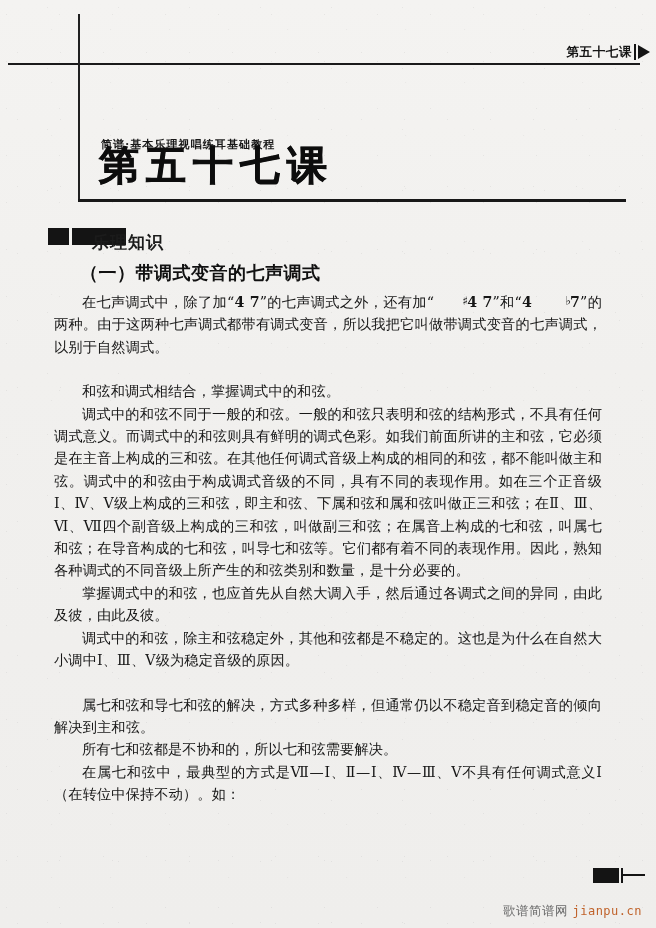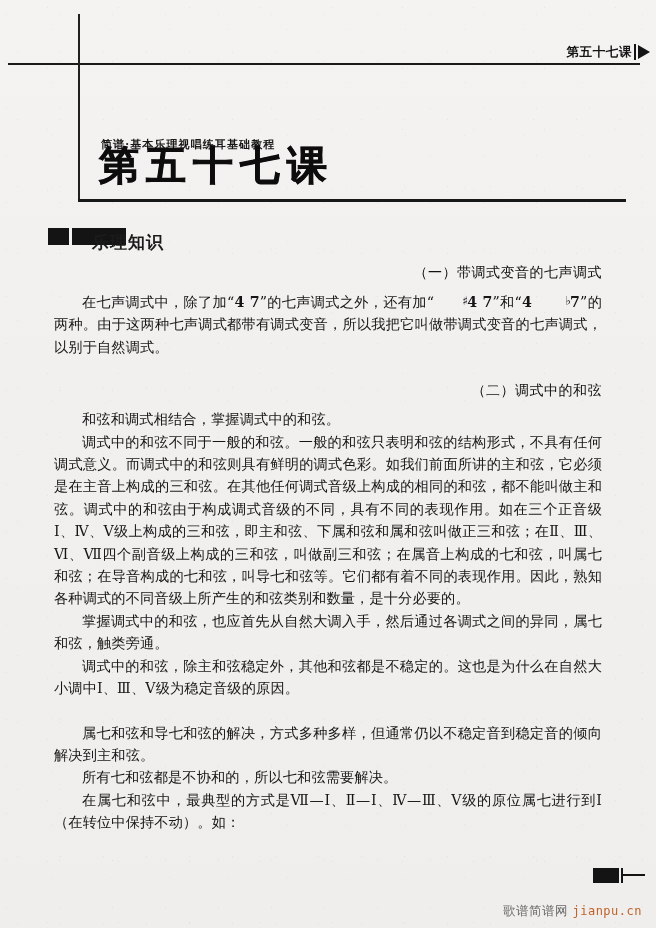--- a/index.html
+++ b/index.html
@@ -131,28 +131,27 @@
   
   .body {
     position: absolute;
     left: 54px;
     top: 262px;
     width: 548px;
     font-family: "DejaVu Serif", "Liberation Serif", serif;
     color: #141414;
   }
   .sub-head {
-    font-size: 14px;
-    font-weight: normal;
+    font-size: 18px;
+    font-weight: bold;
     letter-spacing: 0.5px;
     margin: 0 0 7px 0;
     padding-left: 26px;
     line-height: 21px;
     color: #111;
-    text-align: right;
   }
   .para {
     font-size: 14.2px;
     line-height: 22.4px;
     margin: 0;
     text-align: justify;
     text-justify: inter-ideograph;
     letter-spacing: 0.15px;
     color: #161616;
   }
@@ -246,31 +245,30 @@
     <span class="sec-head-text">乐理知识</span>
   </div>
 
   <div class="body">
 
     <div class="sub-head">（一）带调式变音的七声调式</div>
     <p class="para indent"><span>在七声调式中，除了加“</span><span class="num">4   7</span><span>”的七声调式之外，还有加“</span><span class="acc">♯</span><span class="num">4   7</span><span>”和“</span><span class="num">4 </span><span class="acc">♭</span><span class="num">7</span><span>”的两种。由于这两种七声调式都带有调式变音，所以我把它叫做带调式变音的七声调式，以别于自然调式。</span></p>
 
     <div class="gap-lg"></div>
 
-    <div class="sub-head">（二）调式中的和弦</div>
     <p class="para indent">和弦和调式相结合，掌握调式中的和弦。</p>
     <p class="para indent"><span>调式中的和弦不同于一般的和弦。一般的和弦只表明和弦的结构形式，不具有任何调式意义。而调式中的和弦则具有鲜明的调式色彩。如我们前面所讲的主和弦，它必须是在主音上构成的三和弦。在其他任何调式音级上构成的相同的和弦，都不能叫做主和弦。调式中的和弦由于构成调式音级的不同，具有不同的表现作用。如在三个正音级</span><span class="rn">Ⅰ、Ⅳ、Ⅴ</span><span>级上构成的三和弦，即主和弦、下属和弦和属和弦叫做正三和弦；在</span><span class="rn">Ⅱ、Ⅲ、Ⅵ、Ⅶ</span><span>四个副音级上构成的三和弦，叫做副三和弦；在属音上构成的七和弦，叫属七和弦；在导音构成的七和弦，叫导七和弦等。它们都有着不同的表现作用。因此，熟知各种调式的不同音级上所产生的和弦类别和数量，是十分必要的。</span></p>
-    <p class="para indent">掌握调式中的和弦，也应首先从自然大调入手，然后通过各调式之间的异同，属七和弦，触类旁通。</p>
+    <p class="para indent">掌握调式中的和弦，也应首先从自然大调入手，然后通过各调式之间的异同，由此及彼，由此及彼。</p>
     <p class="para indent"><span>调式中的和弦，除主和弦稳定外，其他和弦都是不稳定的。这也是为什么在自然大小调中</span><span class="rn">Ⅰ、Ⅲ、Ⅴ</span><span>级为稳定音级的原因。</span></p>
 
     <div class="gap-lg"></div>
 
     <p class="para indent">属七和弦和导七和弦的解决，方式多种多样，但通常仍以不稳定音到稳定音的倾向解决到主和弦。</p>
     <p class="para indent">所有七和弦都是不协和的，所以七和弦需要解决。</p>
-    <p class="para indent"><span>在属七和弦中，最典型的方式是</span><span class="rn">Ⅶ—Ⅰ、Ⅱ—Ⅰ、Ⅳ—Ⅲ、Ⅴ</span><span>级的原位属七进行到</span><span class="rn">Ⅰ</span><span>（在转位中保持不动）。如：</span></p>
+    <p class="para indent"><span>在属七和弦中，最典型的方式是</span><span class="rn">Ⅶ—Ⅰ、Ⅱ—Ⅰ、Ⅳ—Ⅲ、Ⅴ</span><span>不具有任何调式意义</span><span class="rn">Ⅰ</span><span>（在转位中保持不动）。如：</span></p>
 
   </div>
 
   <div class="foot-mark"></div>
   <div class="foot-mark-tick"></div>
   <div class="foot-mark-line"></div>
 
   <div class="watermark">
     <span>歌谱简谱网</span>
     <span class="dom">jianpu.cn</span>

